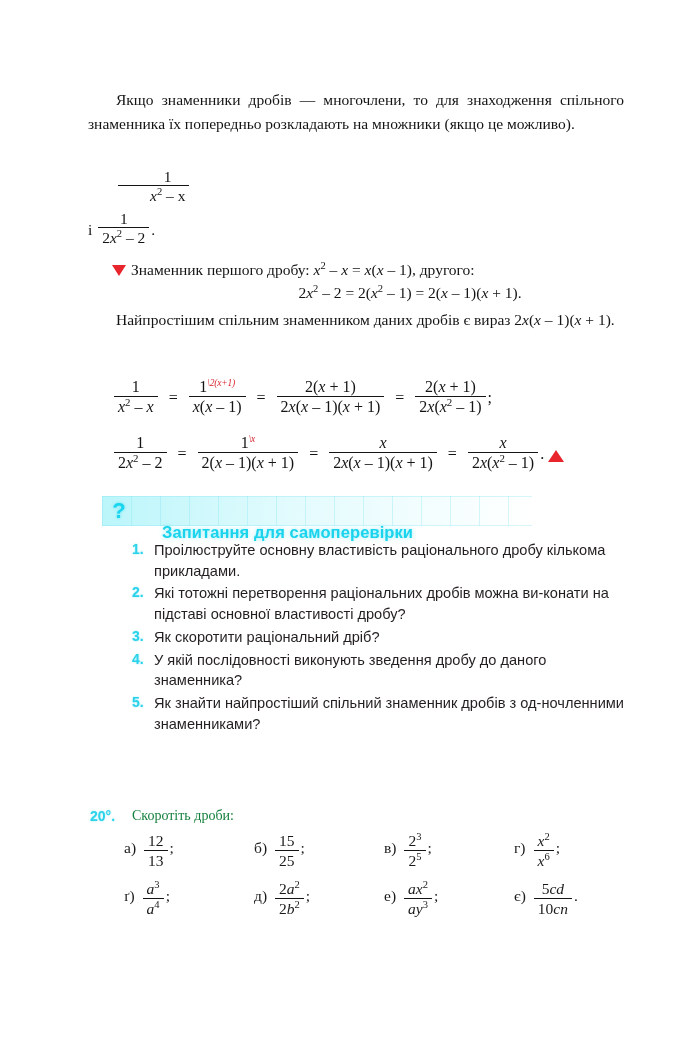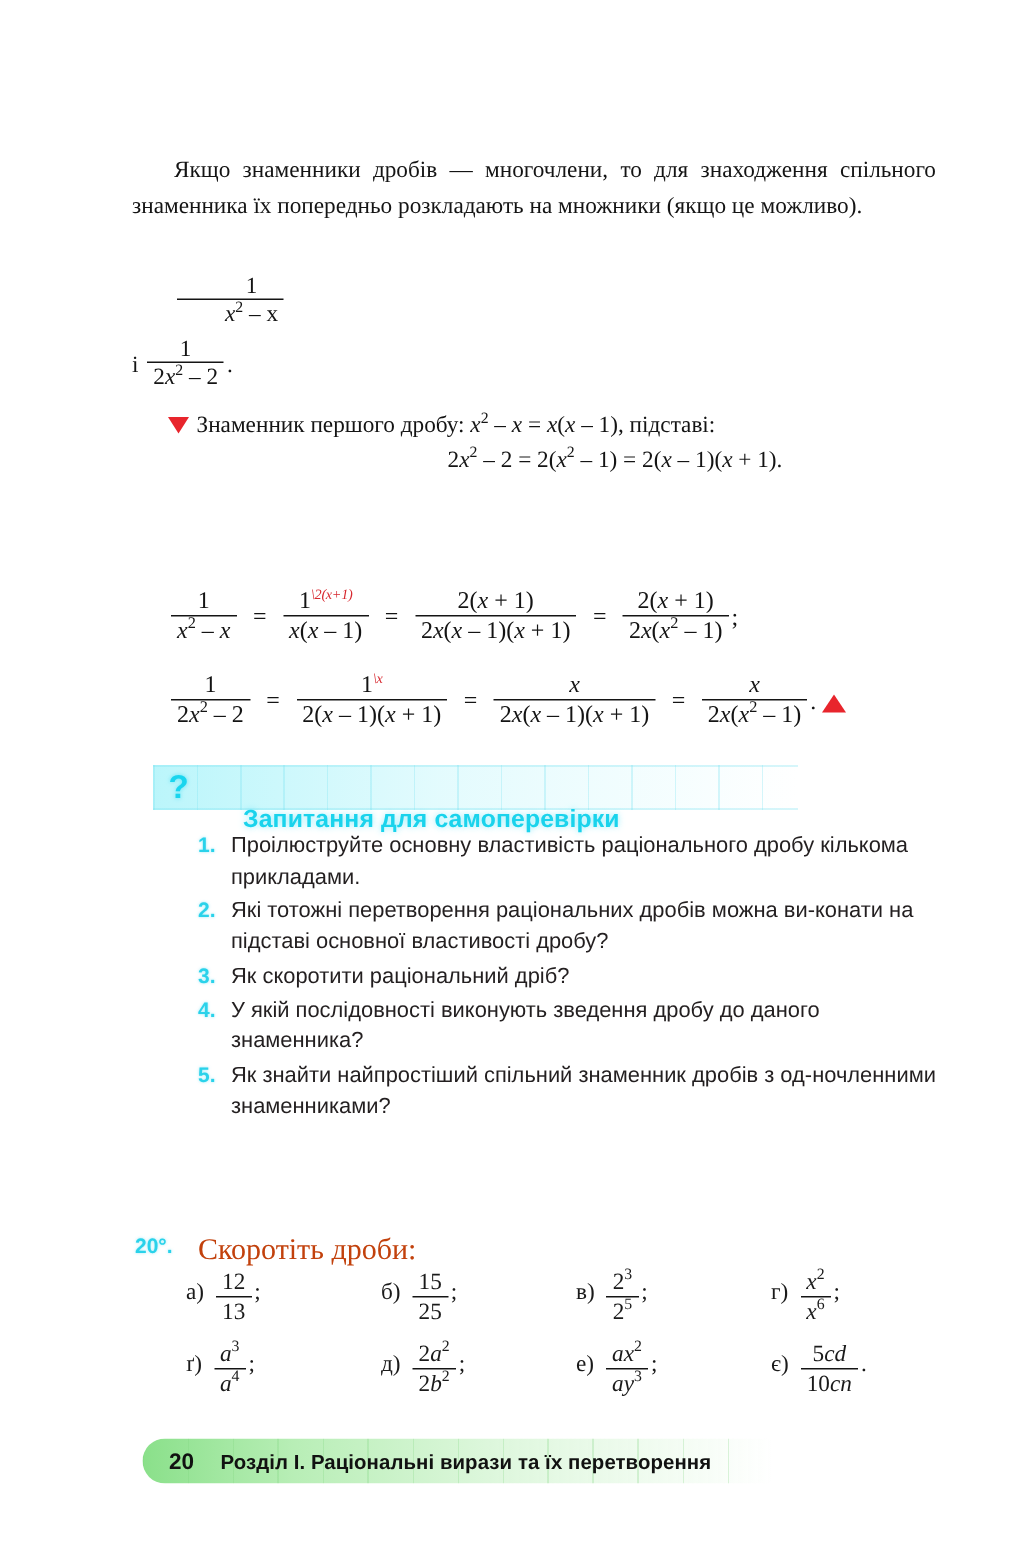--- a/index.html
+++ b/index.html
@@ -10,21 +10,21 @@
   body {
     width: 690px;
     height: 1040px;
     position: relative;
     font-family: "Liberation Serif", serif;
     color: #1a1a1a;
     overflow: hidden;
   }
   .page {
     position: absolute;
-    left: 0; top: 14px;
+    left: 0; top: 0;
     width: 690px;
     height: 772px;
   }
 
   
   .prose {
     position: absolute;
     left: 88px;
     width: 536px;
     font-family: "Liberation Serif", serif;
@@ -166,22 +166,22 @@
     font-family: "Liberation Sans", sans-serif;
     font-weight: bold;
     font-size: 14px;
     color: #2ad2ea;
     text-shadow: 0 0 2px rgba(60,215,240,0.5);
   }
   .ex-head {
     position: absolute;
     left: 132px;
     font-family: "Liberation Serif", serif;
-    font-size: 20px;
-    color: #c2410c;
+    font-size: 14px;
+    color: #15803d;
   }
   .ex-row {
     position: absolute;
     left: 124px;
     width: 520px;
     display: flex;
     font-family: "Liberation Serif", serif;
     font-size: 15.5px;
   }
   .ex-cell {
@@ -245,27 +245,31 @@
 
   <div class="prose" style="top:210px;">
     <span>і</span>
     <span class="frac">
       <span class="num">1</span>
       <span class="den">2<i class="mi">x</i><sup>2</sup><span> – 2</span></span>
     </span><span>.</span>
   </div>
 
   <div class="prose" style="top:258px; left:112px; width:512px; text-align:left;">
-    <span class="tri-down"></span><span>Знаменник першого дробу: </span><span><i class="mi">x</i><sup>2</sup> – <i class="mi">x</i> = <i class="mi">x</i>(<i class="mi">x</i> – 1)</span><span>, підставі:</span>
+    <span class="tri-down"></span><span>Знаменник першого дробу: </span><span><i class="mi">x</i><sup>2</sup> – <i class="mi">x</i> = <i class="mi">x</i>(<i class="mi">x</i> – 1)</span><span>, другого:</span>
   </div>
 
   <div class="prose" style="top:281px; left:200px; width:420px; text-align:center;">
     <span>2<i class="mi">x</i><sup>2</sup> – 2 = 2(<i class="mi">x</i><sup>2</sup> – 1) = 2(<i class="mi">x</i> – 1)(<i class="mi">x</i> + 1).</span>
   </div>
 
+  <div class="prose indent" style="top:308px;">
+    <span>Найпростішим спільним знаменником даних дробів є вираз</span>
+    <span>2<i class="mi">x</i>(<i class="mi">x</i> – 1)(<i class="mi">x</i> + 1)</span><span>.</span>
+  </div>
 
 
   <div class="eqline bigfrac" style="left:112px; top:378px;">
     <span class="frac">
       <span class="num">1</span>
       <span class="den"><i class="mi">x</i><sup>2</sup> – <i class="mi">x</i></span>
     </span>
     <span class="eqop">=</span>
     <span class="frac">
       <span class="num"><span>1</span><span class="redmark">\2(x+1)</span></span>
@@ -407,18 +411,14 @@
     <div class="ex-cell">
       <span class="ex-label">є)</span>
       <span class="frac ex-frac">
         <span class="num">5<i class="mi">cd</i></span>
         <span class="den">10<i class="mi">cn</i></span>
       </span>
       <span class="ex-tail">.</span>
     </div>
   </div>
 
-  <div class="footer">
-    <div class="footer-page">20</div>
-    <div class="footer-title">Розділ I. Раціональні вирази та їх  перетворення</div>
-  </div>
 
 </div>
 
 </body></html>

